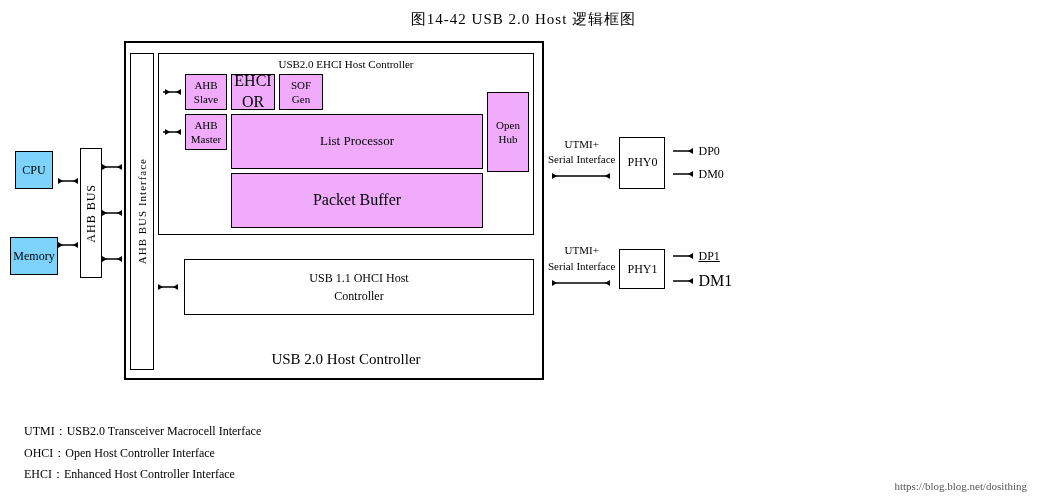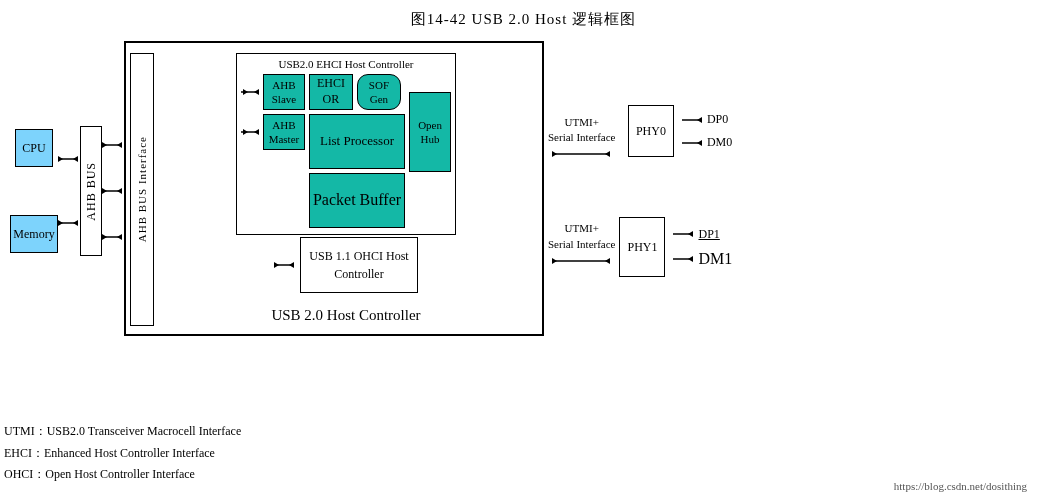--- a/index.html
+++ b/index.html
@@ -31,27 +31,27 @@
       font-size: 12px;
       line-height: 1.3;
     }
     .cpu-box { width: 38px; height: 38px; }
     .memory-box { width: 48px; height: 38px; }
     .small-box {
       border: 1.5px solid #000;
       font-size: 11px;
       text-align: center;
       padding: 17px 3px;
-      background: #14b8a6;
+      background: #f0abfc;
       line-height: 1.3;
     }
     .ahb-slave { width: 44px; }
     .ahb-master { width: 44px; }
     .ehci-or { width: 36px; }
-    .sof-gen { width: 36px; border-radius: 11px; }
+    .sof-gen { width: 36px; }
     .list-proc { flex: 1; }
     .root-hub { width: 44px; }
     .packet-buf { flex: 1; }
     
     .ohci-box {
       border: 1.5px solid #000;
       text-align: center;
       font-size: 12px;
       padding: 6px 8px;
       line-height: 1.4;
@@ -64,21 +64,21 @@
       display: flex;
       align-items: center;
       justify-content: center;
       font-size: 12px;
       background: #fff;
     }
     
     .footnotes {
       position: absolute;
       bottom: 14px;
-      left: 4px;
+      left: 24px;
       font-size: 12px;
       line-height: 1.8;
     }
     .copyright {
       position: absolute;
       bottom: 8px;
       right: 20px;
       font-size: 11px;
       color: #555;
     }
@@ -143,21 +143,21 @@
   </div>
 
   <div style="border:2px solid #000; padding:6px 8px 4px 0px; position:relative; width:420px; min-height:290px; margin-top:4px;">
 
     <div class="flex-row" style="align-items:stretch; gap:0;">
 
       <div style="border:1.5px solid #000; width:24px; display:flex; align-items:center; justify-content:center; margin:4px 4px 4px 4px; min-height:200px;">
         <span style="writing-mode:vertical-rl; transform:rotate(180deg); font-size:11px; white-space:nowrap; letter-spacing:1px;">AHB BUS Interface</span>
       </div>
 
-      <div class="flex-col" style="flex:1; gap:2px; padding:4px 0;align-items:center;">
+      <div class="flex-col" style="flex:1; gap:24px; padding:4px 0;">
 
         <div style="border:1.5px solid #000; padding:4px 4px 6px 4px; position:relative;">
           <div style="text-align:center; font-size:11px; margin-bottom:4px;">USB2.0 EHCI Host Controller</div>
 
           <div class="flex-row" style="gap:4px; align-items:stretch;">
 
             <div class="flex-col" style="gap:4px;">
 
               <div class="flex-row" style="align-items:center; gap:2px;">
                 <svg width="20" height="12" style="flex-shrink:0;">
@@ -179,21 +179,21 @@
                 <div class="small-box ahb-master" style="width:42px; height:34px; font-size:11px; display:flex;align-items:center;justify-content:center;flex-direction:column;">
                   <span style="white-space:pre;text-align:center;font-size:11px;">AHB
 Master</span>
                 </div>
               </div>
             </div>
 
             <div class="flex-col" style="flex:1; gap:4px;">
               <div class="flex-row" style="gap:4px;">
                 <div class="small-box ehci-or" style="width:44px; height:34px; font-size:11px; display:flex;align-items:center;justify-content:center;flex-direction:column;">
-                  <span style="white-space:pre;text-align:center;font-size:12px;">EHCI
+                  <span style="white-space:pre;text-align:center;font-size:16px;">EHCI
 OR</span>
                 </div>
                 <div class="small-box sof-gen" style="width:44px; height:34px; font-size:11px; display:flex;align-items:center;justify-content:center;flex-direction:column;">
                   <span style="white-space:pre;text-align:center;font-size:11px;">SOF
 Gen</span>
                 </div>
               </div>
               <div class="small-box list-proc" style="height:34px; font-size:13px; display:flex;align-items:center;justify-content:center;">
                 <span>List Processor</span>
               </div>
@@ -242,21 +242,21 @@
       <span style="font-size:11px; text-align:center; white-space:pre; line-height:1.4;">UTMI+
 Serial Interface</span>
       <svg width="60" height="14">
         <line x1="0" y1="7" x2="58" y2="7" stroke="#000" stroke-width="1.5"></line>
         <polygon points="0,4 0,10 5,7" fill="#000"></polygon>
         <polygon points="58,4 58,10 53,7" fill="#000"></polygon>
       </svg>
     </div>
   </div>
 
-  <div class="flex-col" style="gap:60px; margin-top:10px;align-items:flex-end;">
+  <div class="flex-col" style="gap:60px; margin-top:10px;">
 
     <div class="flex-row" style="align-items:center; gap:4px;">
       <div class="phy-box" style="width:46px; height:52px; border:1.5px solid #000; display:flex;align-items:center;justify-content:center; font-size:12px;">PHY0</div>
       <div class="flex-col" style="gap:8px; margin-left:4px;">
         <div class="flex-row" style="align-items:center; gap:3px;">
           <svg width="22" height="12">
             <line x1="0" y1="6" x2="20" y2="6" stroke="#000" stroke-width="1.5"></line>
             <polygon points="20,3 20,9 15,6" fill="#000"></polygon>
           </svg>
           <span style="font-size:12px;">DP0</span>
@@ -265,21 +265,21 @@
           <svg width="22" height="12">
             <line x1="0" y1="6" x2="20" y2="6" stroke="#000" stroke-width="1.5"></line>
             <polygon points="20,3 20,9 15,6" fill="#000"></polygon>
           </svg>
           <span style="font-size:12px;">DM0</span>
         </div>
       </div>
     </div>
 
     <div class="flex-row" style="align-items:center; gap:4px;">
-      <div class="phy-box" style="width:46px; height:60px; border:1.5px solid #000; display:flex;align-items:center;justify-content:center; font-size:12px;">PHY1</div>
+      <div class="phy-box" style="width:46px; height:40px; border:1.5px solid #000; display:flex;align-items:center;justify-content:center; font-size:12px;">PHY1</div>
       <div class="flex-col" style="gap:8px; margin-left:4px;">
         <div class="flex-row" style="align-items:center; gap:3px;text-decoration:underline;">
           <svg width="22" height="12">
             <line x1="0" y1="6" x2="20" y2="6" stroke="#000" stroke-width="1.5"></line>
             <polygon points="20,3 20,9 15,6" fill="#000"></polygon>
           </svg>
           <span style="font-size:12px;">DP1</span>
         </div>
         <div class="flex-row" style="align-items:center; gap:3px;">
           <svg width="22" height="12">
@@ -289,16 +289,16 @@
           <span style="font-size:16px;">DM1</span>
         </div>
       </div>
     </div>
   </div>
 
 </div>
 
 <div class="footnotes">
   <div>UTMI：USB2.0 Transceiver Macrocell Interface</div>
+  <div>OHCI：Open Host Controller Interface</div>
   <div>EHCI：Enhanced Host Controller Interface</div>
-  <div>OHCI：Open Host Controller Interface</div>
 </div>
-<div class="copyright">https://blog.csdn.net/dosithing</div>
+<div class="copyright">https://blog.blog.net/dosithing</div>
 
 </body></html>

